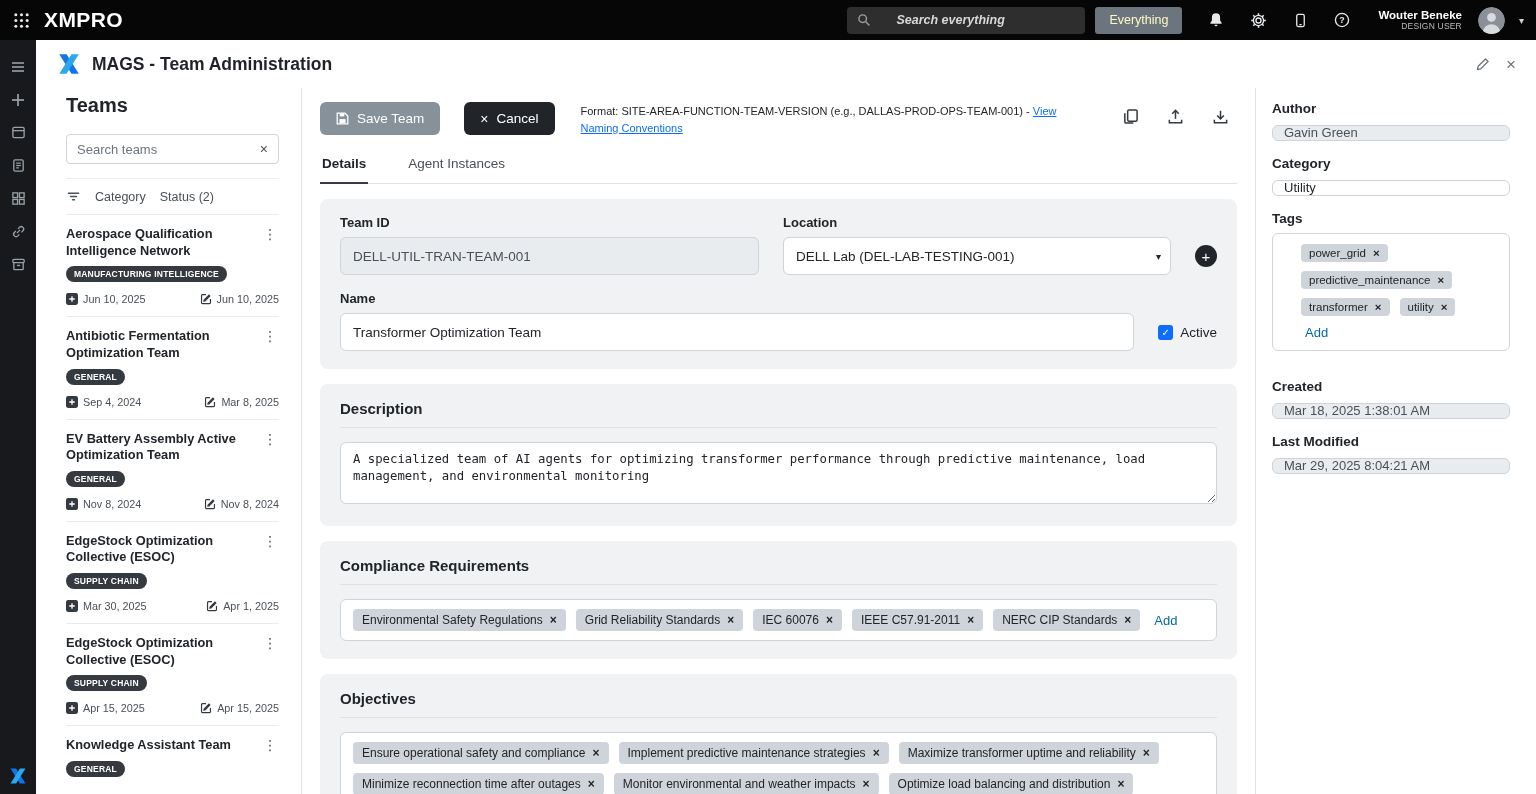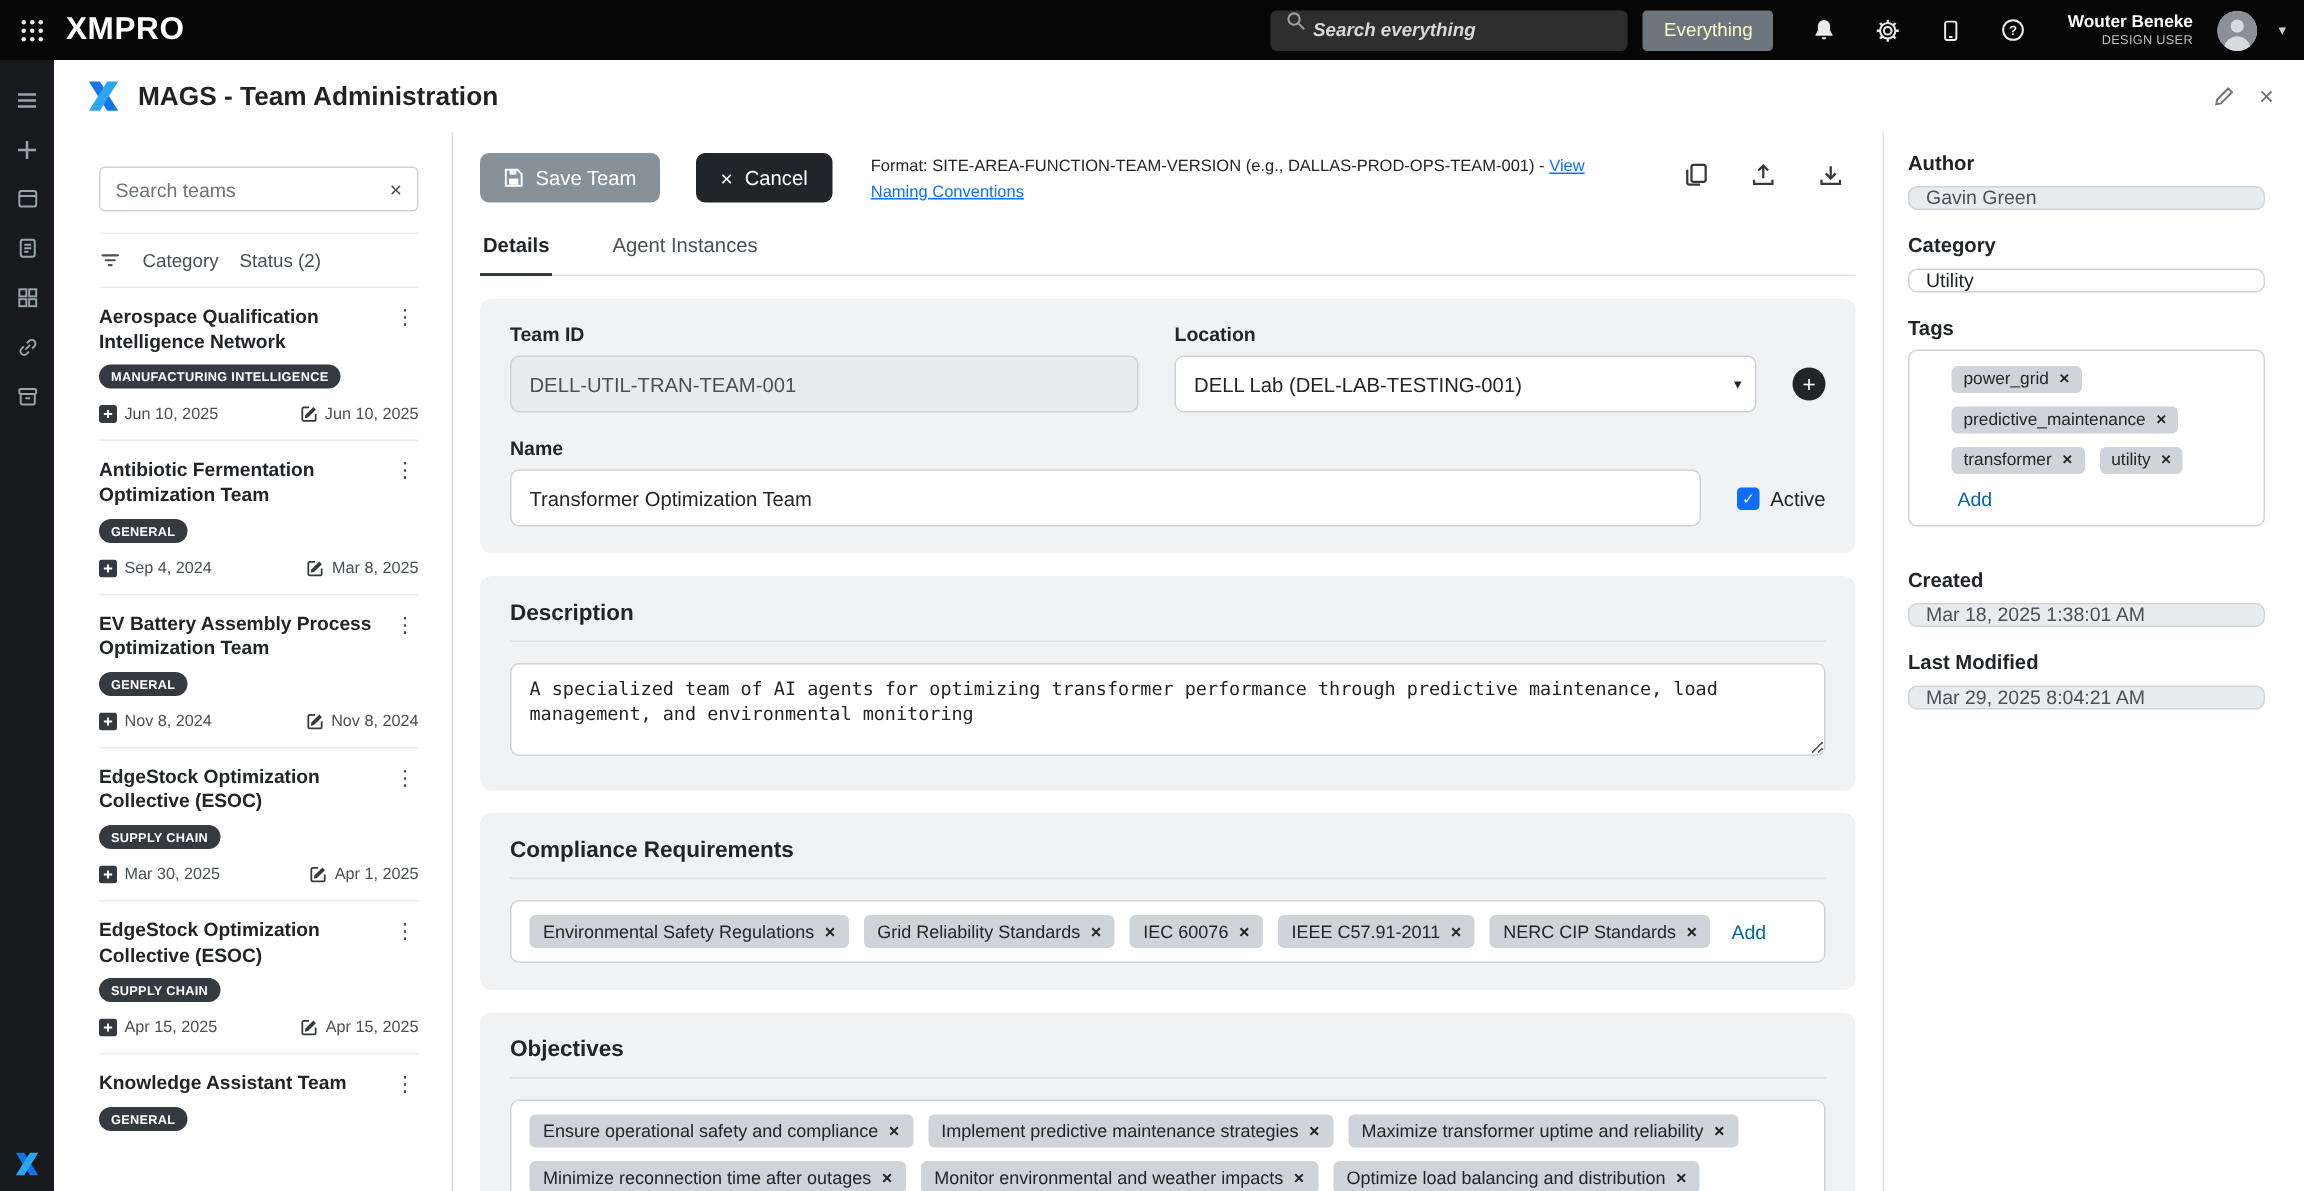--- a/index.html
+++ b/index.html
@@ -6,21 +6,21 @@
   html,body { width:1536px; height:794px; overflow:hidden; background:#fff;
     font-family:"Liberation Sans",sans-serif; color:#212529; }
   svg { display:block; }
 
   
   .topbar { height:40px; background:#060606; display:flex; align-items:center;
     padding:0 12px 0 8px; gap:10px; }
   .apps-btn { width:26px; height:26px; display:flex; align-items:center; justify-content:center; cursor:pointer; }
   .brand { color:#fff; font-size:21px; font-weight:800; letter-spacing:.4px; }
   .topbar-spacer { flex:1; }
-  .search-box { display:flex; gap:4px; background:#2e2e2e; border-radius:4px;
+  .search-box { display:flex; align-items:center; gap:25px; background:#2e2e2e; border-radius:4px;
     height:27px; width:238px; padding:0 10px; }
   .search-box input { background:transparent; border:0; outline:0; color:#eee; width:100%;
     font-size:12.5px; font-style:italic; font-weight:700; font-family:inherit; }
   .search-box input::placeholder { color:#d8d8d8; }
   .scope-btn { height:27px; padding:0 14px; background:#6c757d; color:#fef9c3; border:0;
     border-radius:3px; font-size:12.5px; font-family:inherit; cursor:pointer; margin-right:8px; }
   .tb-icon { width:26px; height:26px; display:flex; align-items:center; justify-content:center;
     cursor:pointer; margin:0 3px; }
   .user-block { text-align:right; line-height:1.15; margin:0 6px 0 10px; cursor:pointer; }
   .user-name { color:#fff; font-size:11.5px; font-weight:700; }
@@ -280,20 +280,21 @@
             <path d="M11.2 2.1 13.9 4.8 6 12.7 2.7 13.3 3.3 10z" fill="none" stroke="#6c757d" stroke-width="1.4"></path>
           </svg>
         </span>
         <span class="ph-close">×</span>
       </span>
     </div>
 
     <div class="columns">
 
       <aside class="teams-panel">
+        <h2 class="teams-title">Teams</h2>
 
         <div class="team-search">
           <input placeholder="Search teams" style="">
           <span class="clear">×</span>
         </div>
 
         <div class="filters">
           <span>
             <svg viewBox="0 0 16 16" width="15" height="15" fill="none" stroke="#495057" stroke-width="1.5" stroke-linecap="round">
               <path d="M2.5 4.5h11M4.8 8h6.4M7 11.5h2"></path>
@@ -346,21 +347,21 @@
                   <path d="M10.4 1.6 12.4 3.6 6.2 9.8 3.7 10.3 4.2 7.8z" fill="#343a40"></path>
                   <path d="M12.2 7v4.3a1 1 0 0 1-1 1H2.8a1 1 0 0 1-1-1V2.9a1 1 0 0 1 1-1H7" fill="none" stroke="#343a40" stroke-width="1.4"></path>
                 </svg>
               <span>Mar 8, 2025</span>
             </span>
           </div>
         </div>
 
         <div class="team-card">
           <div class="tc-head">
-            <div class="tc-name">EV Battery Assembly Process Optimization Team</div>
+            <div class="tc-name">EV Battery Assembly Active Optimization Team</div>
             <span class="tc-kebab">⋮</span>
           </div>
           <span class="tc-badge">GENERAL</span>
           <div class="tc-dates">
             <span class="tc-date">
               <svg viewBox="0 0 14 14" width="12" height="12">
                   <rect width="14" height="14" rx="2.5" fill="#343a40"></rect>
                   <path d="M7 3.8v6.4M3.8 7h6.4" stroke="#fff" stroke-width="1.5"></path>
                 </svg>
               <span>Nov 8, 2024</span>

